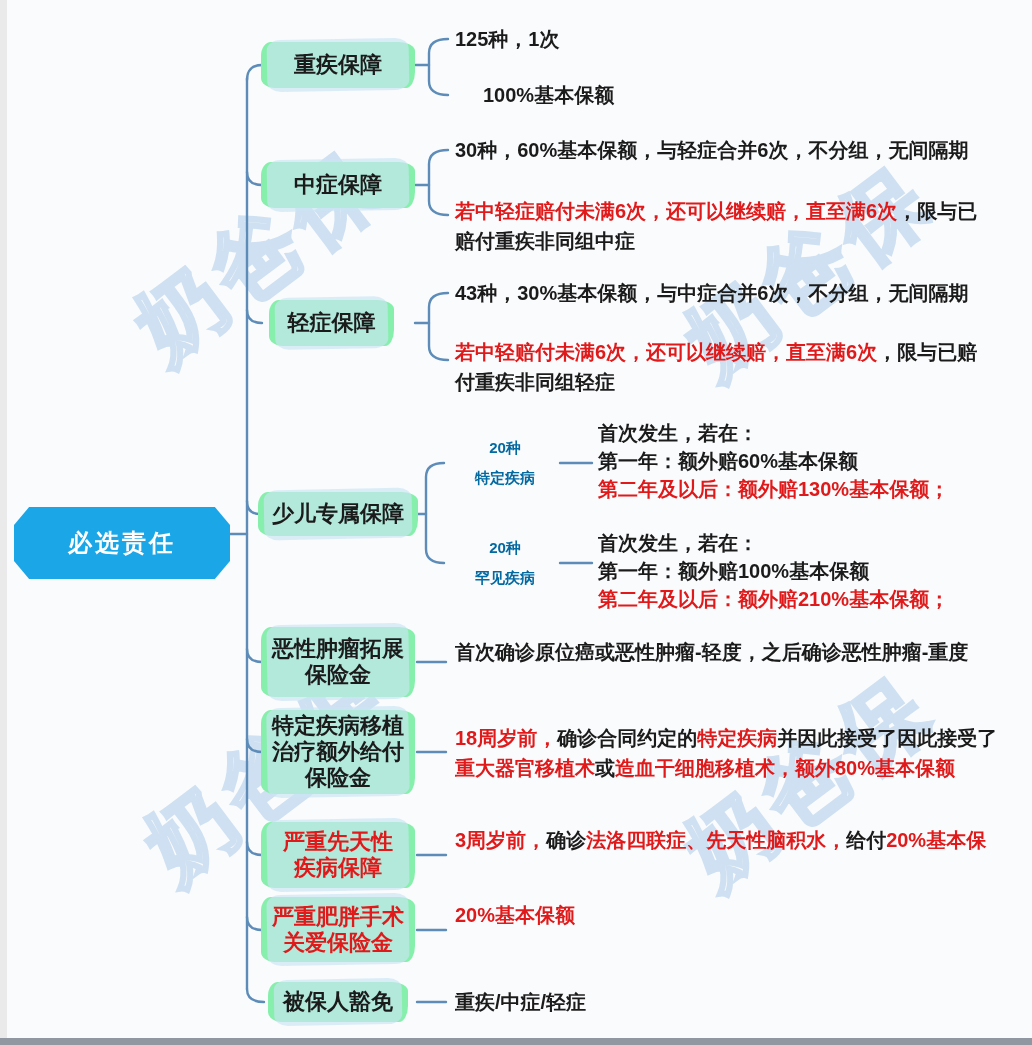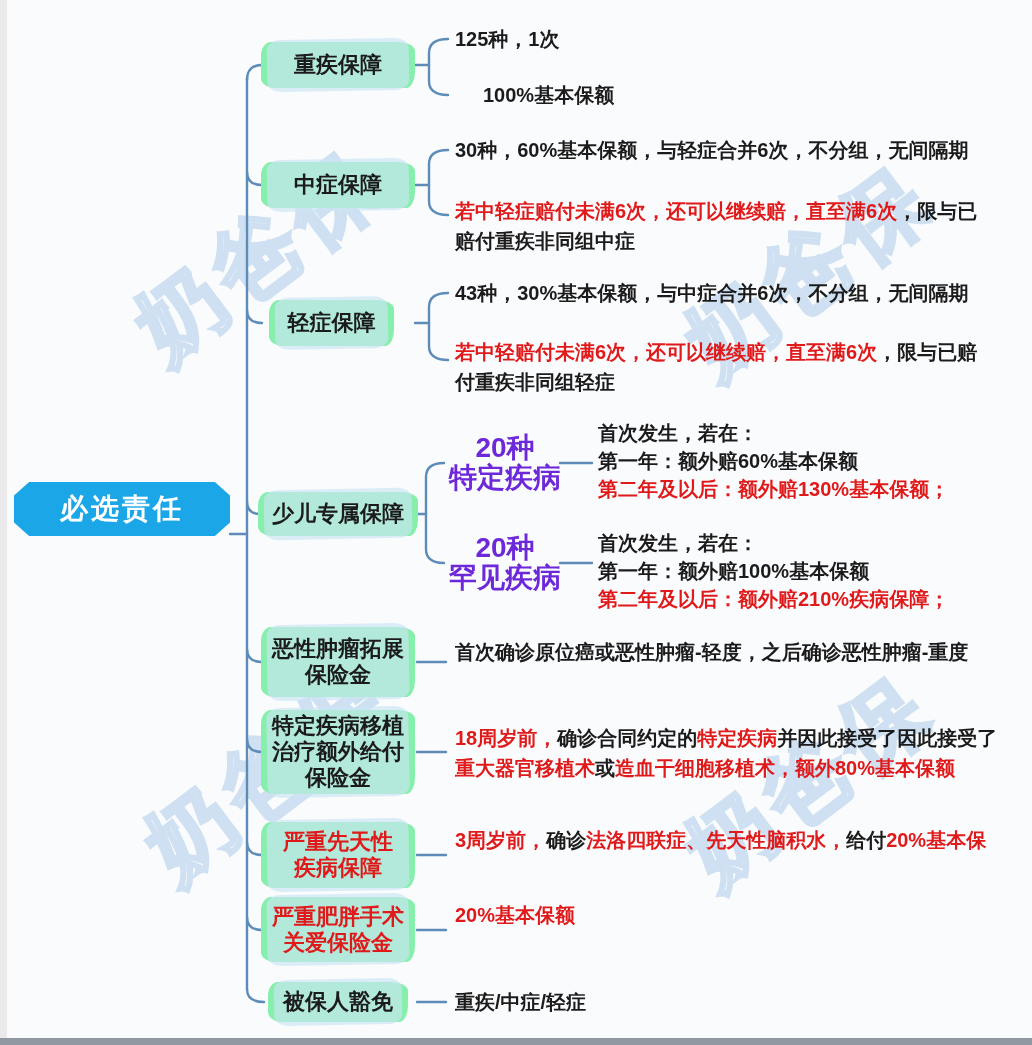--- a/index.html
+++ b/index.html
@@ -15,24 +15,24 @@
     position:absolute;width:330px;height:130px;display:flex;align-items:center;justify-content:center;
     transform:rotate(-37deg);pointer-events:none;
     font-size:86px;font-weight:700;letter-spacing:8px;
     color:transparent;-webkit-text-stroke:3.5px #cade F0;
     -webkit-text-stroke:3.5px #cadef0;opacity:.9;z-index:1;
   }
   
   svg.wires{position:absolute;left:0;top:0;z-index:2;}
   
   .root{
-    position:absolute;left:14px;top:482px;width:216px;height:54px;z-index:3;
+    position:absolute;left:14px;top:507px;width:216px;height:72px;z-index:3;
     background:#1ba6e8;display:flex;align-items:center;justify-content:center;
     clip-path:polygon(7% 0,93% 0,100% 25%,100% 75%,93% 100%,7% 100%,0 75%,0 25%);
-    color:#ffffff;font-size:28px;font-weight:700;letter-spacing:3px;
+    color:#ffffff;font-size:24px;font-weight:700;letter-spacing:3px;
   }
   
   .node{
     position:absolute;z-index:3;background:#86efac;
     border-radius:10px 16px 9px 14px / 14px 9px 16px 10px;
     display:flex;align-items:center;justify-content:center;text-align:center;
     font-size:22px;font-weight:700;line-height:26px;color:#1b1b1b;
     white-space:pre-line;
   }
   .node::after{
@@ -43,21 +43,21 @@
   .node.redlabel{color:#e01a1a;}
   
   .leaf{position:absolute;z-index:3;font-size:20px;font-weight:700;line-height:30px;}
   .leaf .ln{white-space:nowrap;}
   .leaf.lh28{line-height:28px;}
   .dark{color:#1b1b1b;}
   .red{color:#e01a1a;}
   
   .subnode{
     position:absolute;z-index:3;width:124px;text-align:center;
-    font-size:28px;font-weight:700;line-height:30px;color:#6d28d9;white-space:pre-line;
+    font-size:15px;font-weight:700;line-height:30px;color:#0369a1;white-space:pre-line;
   }
 </style>
 </head>
 <body>
 
 <div class="edge-strip"></div>
 
 <div class="wm" style="left:95px;top:190px;">奶爸保</div>
 <div class="wm" style="left:645px;top:205px;">奶爸保</div>
 <div class="wm" style="left:105px;top:710px;">奶爸保</div>
@@ -143,21 +143,21 @@
 <div class="leaf lh28" style="left:598px;top:419px;">
     <div class="ln"><span class="dark">首次发生，若在：</span></div>
     <div class="ln"><span class="dark">第一年：额外赔60%基本保额</span></div>
     <div class="ln"><span class="red">第二年及以后：额外赔130%基本保额；</span></div>
   </div>
 <div class="subnode" style="left:443px;top:533px;">20种
 罕见疾病</div>
 <div class="leaf lh28" style="left:598px;top:529px;">
     <div class="ln"><span class="dark">首次发生，若在：</span></div>
     <div class="ln"><span class="dark">第一年：额外赔100%基本保额</span></div>
-    <div class="ln"><span class="red">第二年及以后：额外赔210%疾病保障；</span></div>
+    <div class="ln"><span class="red">第二年及以后：额外赔210%基本保额；</span></div>
   </div>
 
 <div class="leaf" style="left:455px;top:637px;">
     <div class="ln"><span class="dark">首次确诊原位癌或恶性肿瘤-轻度，之后确诊恶性肿瘤-重度</span></div>
   </div>
 <div class="leaf" style="left:455px;top:723px;">
     <div class="ln"><span class="red">18周岁前，</span><span class="dark">确诊合同约定的</span><span class="red">特定疾病</span><span class="dark">并因此接受了因此接受了</span></div>
     <div class="ln"><span class="red">重大器官移植术</span><span class="dark">或</span><span class="red">造血干细胞移植术，</span><span class="red">额外80%基本保额</span></div>
   </div>
 <div class="leaf" style="left:455px;top:825px;">

